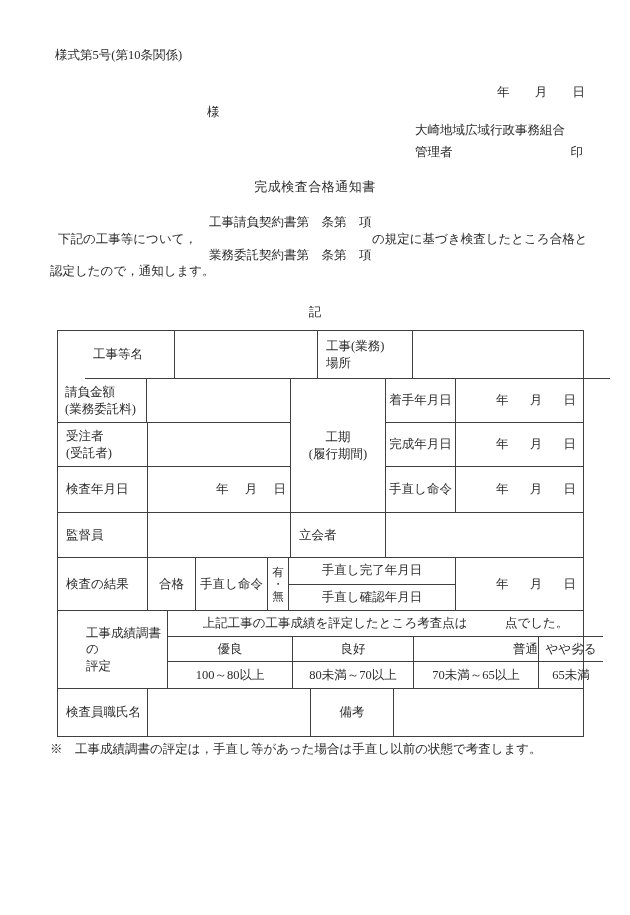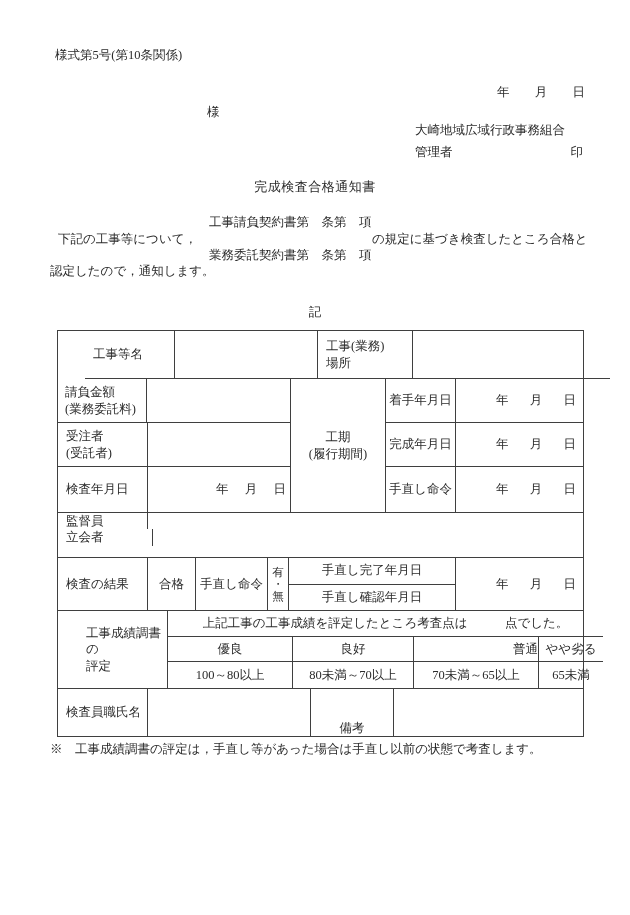--- a/index.html
+++ b/index.html
@@ -169,21 +169,21 @@
             <span class="ymd wide">
               <span>年</span>
                 <span>月</span>
                 <span>日</span>
             </span>
           </div>
         </div>
       </div>
     </div>
 
-    <div class="tr" style="height:45px;flex-direction:column;">
+    <div class="tr" style="height:45px;">
       <div class="tc lbl" style="width:90px;">
         <span>監督員</span>
       </div>
       <div class="tc" style="width:143px;"></div>
       <div class="tc lbl" style="width:95px;">
         <span>立会者</span>
       </div>
       <div class="tc end" style="width:197px;"></div>
     </div>
 
@@ -259,21 +259,21 @@
           </div>
         </div>
       </div>
     </div>
 
     <div class="tr last" style="height:47px;">
       <div class="tc lbl" style="width:90px;">
         <span>検査員職氏名</span>
       </div>
       <div class="tc" style="width:163px;"></div>
-      <div class="tc ctr" style="width:83px;align-items:flex-end;">
+      <div class="tc ctr" style="width:83px;">
         <span>備考</span>
       </div>
       <div class="tc end" style="width:189px;"></div>
     </div>
 
   </div>
 
   <div class="abs" style="left:50px; top:741px;">※　工事成績調書の評定は，手直し等があった場合は手直し以前の状態で考査します。</div>
 
 </div>

